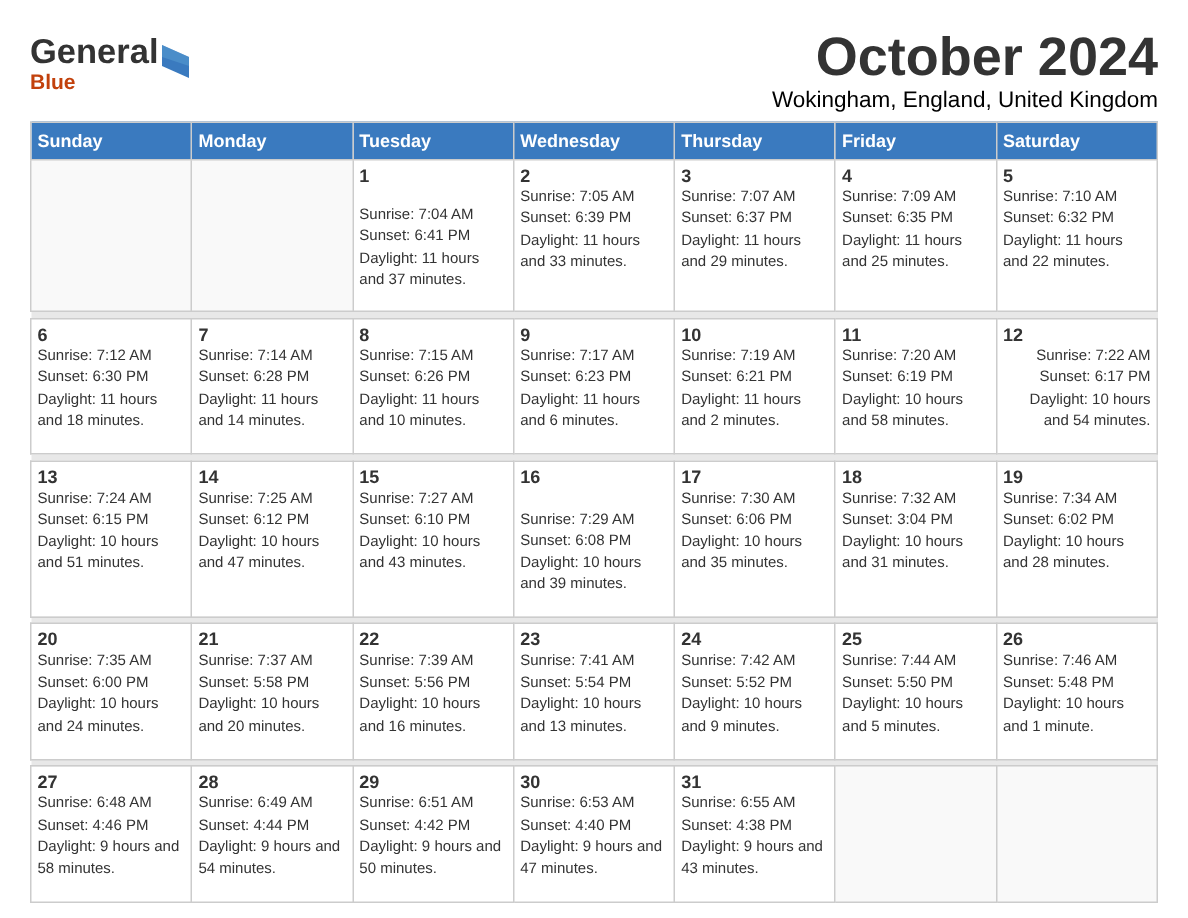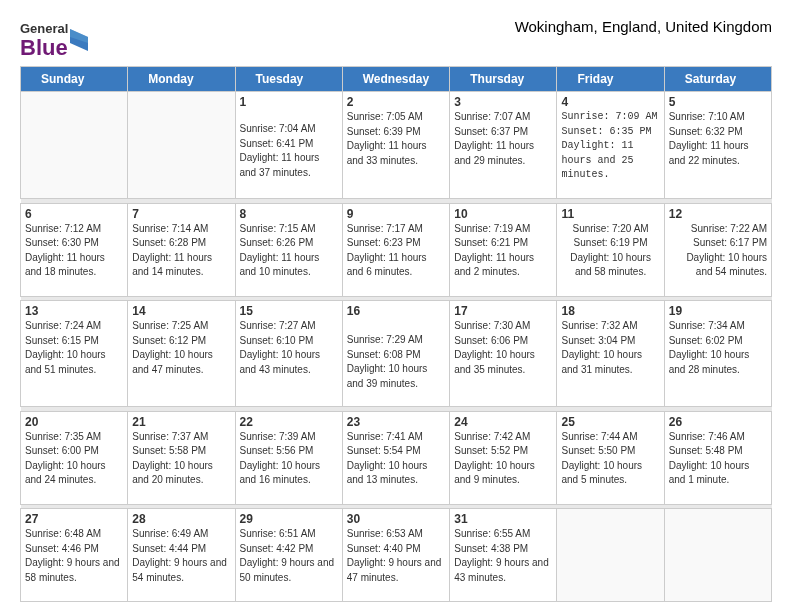--- a/index.html
+++ b/index.html
@@ -27,28 +27,28 @@
       display: flex;
       align-items: center;
       margin-top: 4px;
     }
     .logo-text {
       display: flex;
       flex-direction: column;
       line-height: 1.1;
     }
     .logo-general {
-      font-size: 13px;
+      font-size: 23px;
       font-weight: bold;
       color: #333;
     }
     .logo-blue {
-      font-size: 22px;
-      font-weight: bold;
-      color: #701a75;
+      font-size: 14px;
+      font-weight: bold;
+      color: #c2410c;
     }
     .logo-icon {
       width: 18px;
       height: 22px;
       margin-left: 2px;
       margin-top: -2px;
     }
     .title-block {
       text-align: right;
     }
@@ -65,21 +65,21 @@
     .calendar {
       width: 100%;
       border-collapse: collapse;
       flex: 1;
     }
     .calendar th {
       background: #3a7abf;
       color: #fff;
       font-size: 12px;
       font-weight: bold;
-      padding: 5px 20px;
+      padding: 5px 4px;
       text-align: left;
       border: 1px solid #ccc;
     }
     .calendar td {
       border: 1px solid #ccc;
       vertical-align: top;
       padding: 3px 4px;
       font-size: 10.2px;
       color: #333;
       width: calc(100% / 7);
@@ -109,20 +109,21 @@
       <div class="logo-text">
         <span class="logo-general">General</span>
         <span class="logo-blue">Blue</span>
       </div>
       <svg class="logo-icon" viewBox="0 0 18 22" xmlns="http://www.w3.org/2000/svg">
         <polygon points="0,0 18,8 18,22 0,14" fill="#3a7abf"></polygon>
         <polygon points="0,0 18,8 18,14 0,8" fill="#5a9fd4" opacity="0.5"></polygon>
       </svg>
     </div>
     <div class="title-block">
+      <div class="month-title">October 2024</div>
       <div class="location">Wokingham, England, United Kingdom</div>
     </div>
   </div>
 
   <table class="calendar">
     <thead>
       <tr>
         <th>Sunday</th>
         <th>Monday</th>
         <th>Tuesday</th>
@@ -149,21 +150,21 @@
 Daylight: 11 hours and 33 minutes.</div>
           </td>
           <td>
             <span class="day-num">3</span>
             <div class="day-info" style="white-space: pre-line;">Sunrise: 7:07 AM
 Sunset: 6:37 PM
 Daylight: 11 hours and 29 minutes.</div>
           </td>
           <td>
             <span class="day-num">4</span>
-            <div class="day-info" style="white-space: pre-line; font-family: Liberation Mono, monospace;">Sunrise: 7:09 AM
+            <div class="day-info" style="white-space: pre-line;">Sunrise: 7:09 AM
 Sunset: 6:35 PM
 Daylight: 11 hours and 25 minutes.</div>
           </td>
           <td>
             <span class="day-num">5</span>
             <div class="day-info" style="white-space: pre-line;">Sunrise: 7:10 AM
 Sunset: 6:32 PM
 Daylight: 11 hours and 22 minutes.</div>
           </td>
         </tr>
@@ -196,21 +197,21 @@
 Daylight: 11 hours and 6 minutes.</div>
           </td>
           <td>
             <span class="day-num">10</span>
             <div class="day-info" style="white-space: pre-line;">Sunrise: 7:19 AM
 Sunset: 6:21 PM
 Daylight: 11 hours and 2 minutes.</div>
           </td>
           <td>
             <span class="day-num">11</span>
-            <div class="day-info" style="white-space: pre-line; text-align: center;">Sunrise: 7:20 AM
+            <div class="day-info" style="white-space: pre-line;">Sunrise: 7:20 AM
 Sunset: 6:19 PM
 Daylight: 10 hours and 58 minutes.</div>
           </td>
           <td>
             <span class="day-num">12</span>
             <div class="day-info" style="white-space: pre-line; text-align: right;">Sunrise: 7:22 AM
 Sunset: 6:17 PM
 Daylight: 10 hours and 54 minutes.</div>
           </td>
         </tr>

